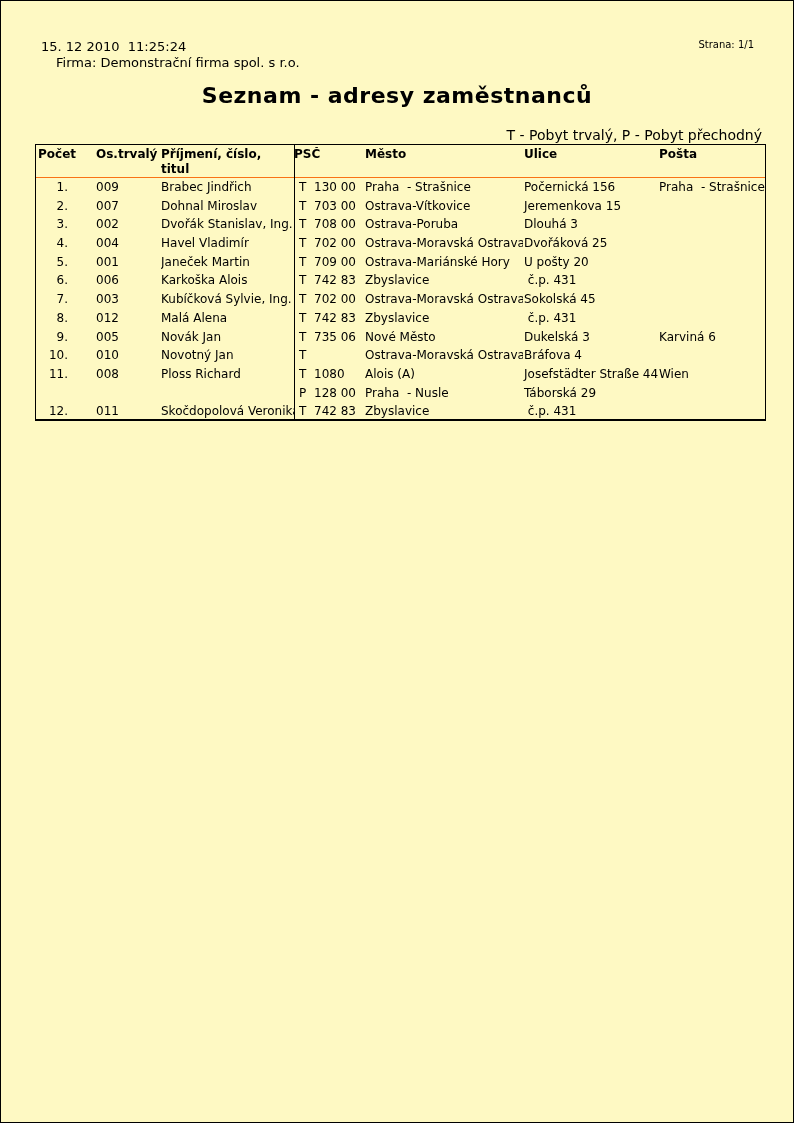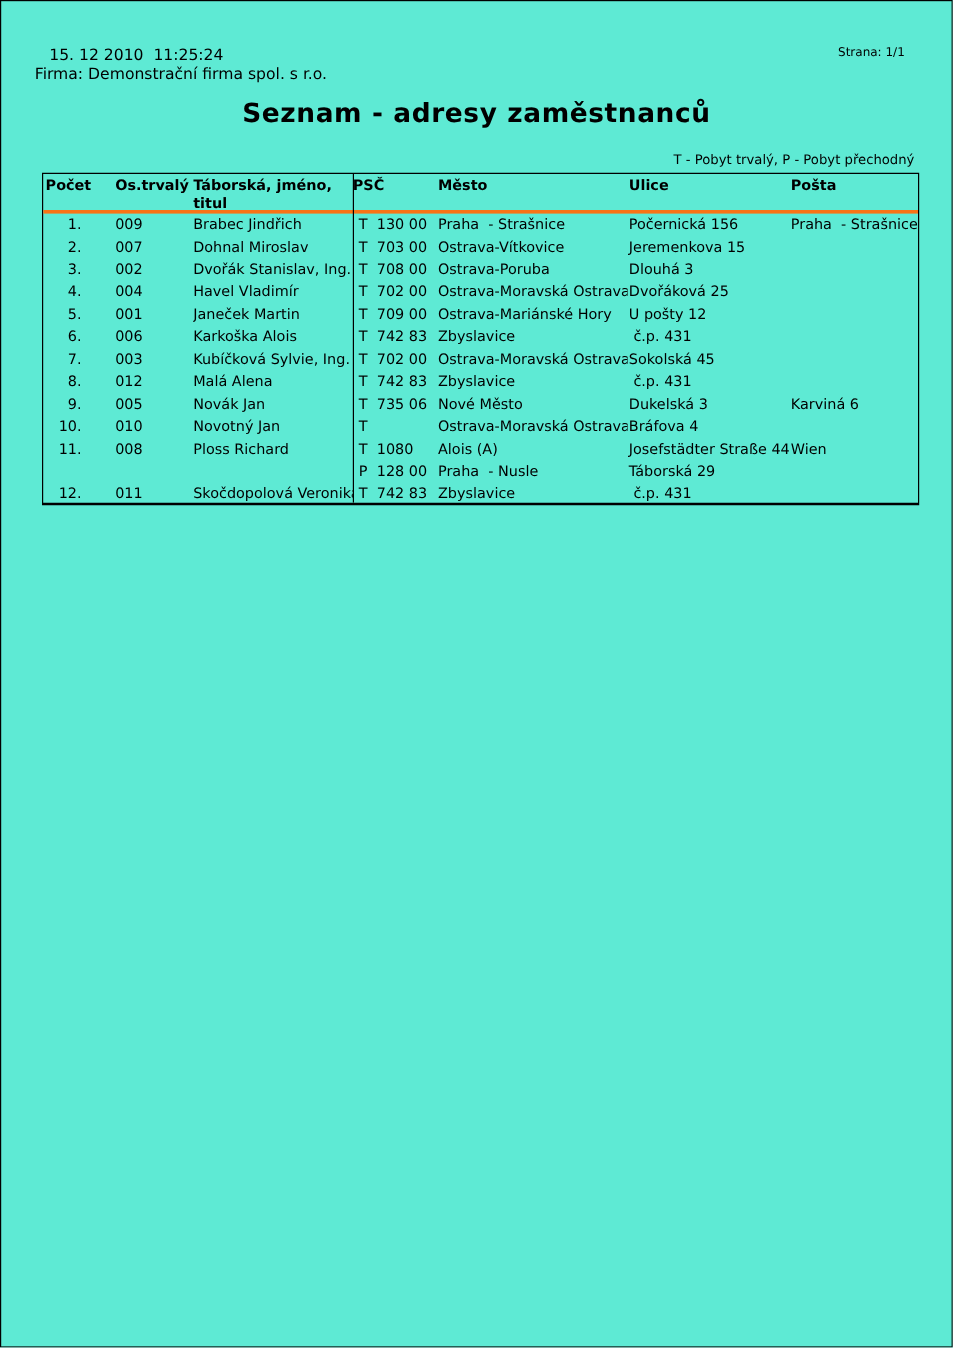--- a/index.html
+++ b/index.html
@@ -7,62 +7,62 @@
   body {
     font-family: "DejaVu Sans", "Liberation Sans", sans-serif;
     color: #000000;
     width: 794px;
     height: 1123px;
   }
   .page {
     position: relative;
     width: 794px;
     height: 1123px;
-    background: #5eead4;
+    background: #fef9c3;
     border: 1px solid #000000;
     overflow: hidden;
   }
   .hdr-datetime {
     position: absolute; left: 40px; top: 38px;
     font-size: 13px; white-space: pre;
   }
   .hdr-company {
-    position: absolute; left: 28px; top: 54px;
+    position: absolute; left: 55px; top: 54px;
     font-size: 13px; white-space: pre;
   }
   .hdr-page {
     position: absolute; right: 39px; top: 38px;
     font-size: 10px; white-space: pre;
   }
   .title {
     position: absolute; left: 0; top: 80px; width: 100%;
     text-align: center;
     font-size: 22px; font-weight: bold; line-height: 30px;
     letter-spacing: 0.5px;
   }
   .legend {
     position: absolute; right: 31px; top: 126px;
-    font-size: 11px; white-space: pre;
+    font-size: 14px; white-space: pre;
   }
   .rtable {
     position: absolute; left: 34px; top: 143px;
     width: 731px; height: 277px;
     border: 1px solid #000000;
     border-bottom-width: 2px;
     overflow: hidden;
   }
   .divider {
     position: absolute; left: 258px; top: 0; bottom: 0;
     width: 0; border-left: 1px solid #000000;
   }
   .thead {
     display: grid;
     grid-template-columns: 40px 85px 133px 69px 160px 135px 1fr;
     height: 33px;
-    border-bottom: 3px solid #f97316;
+    border-bottom: 1px solid #f97316;
     font-weight: bold; font-size: 12px; line-height: 15px;
     padding-top: 2px;
   }
   .tbody { width: 100%; }
   .trow {
     display: grid;
     grid-template-columns: 40px 85px 133px 19px 50px 160px 135px 1fr;
     height: 18.69px; line-height: 18.69px;
     font-size: 12px;
   }
@@ -90,21 +90,21 @@
   <div class="title">Seznam - adresy zaměstnanců</div>
 
   <div class="legend">T - Pobyt trvalý, P - Pobyt přechodný</div>
 
   <div class="rtable">
     <div class="divider"></div>
 
     <div class="thead">
       <div class="cell num hcell">Počet</div>
       <div class="cell os hcell">Os.trvalý</div>
-      <div class="cell name hcell"><span>Táborská, jméno,</span><br><span>titul</span></div>
+      <div class="cell name hcell"><span>Příjmení, číslo,</span><br><span>titul</span></div>
       <div class="cell psc-h hcell">PSČ</div>
       <div class="cell mesto hcell">Město</div>
       <div class="cell ulice hcell">Ulice</div>
       <div class="cell posta hcell">Pošta</div>
     </div>
 
     <div class="tbody">
         <div class="trow">
           <div class="cell num">1.</div>
           <div class="cell os">009</div>
@@ -145,21 +145,21 @@
           <div class="cell ulice">Dvořáková 25</div>
           <div class="cell posta"></div>
         </div>
         <div class="trow">
           <div class="cell num">5.</div>
           <div class="cell os">001</div>
           <div class="cell name">Janeček Martin</div>
           <div class="cell flag">T</div>
           <div class="cell psc">709 00</div>
           <div class="cell mesto">Ostrava-Mariánské Hory</div>
-          <div class="cell ulice">U pošty 12</div>
+          <div class="cell ulice">U pošty 20</div>
           <div class="cell posta"></div>
         </div>
         <div class="trow">
           <div class="cell num">6.</div>
           <div class="cell os">006</div>
           <div class="cell name">Karkoška Alois</div>
           <div class="cell flag">T</div>
           <div class="cell psc">742 83</div>
           <div class="cell mesto">Zbyslavice</div>
           <div class="cell ulice"> č.p. 431</div>

